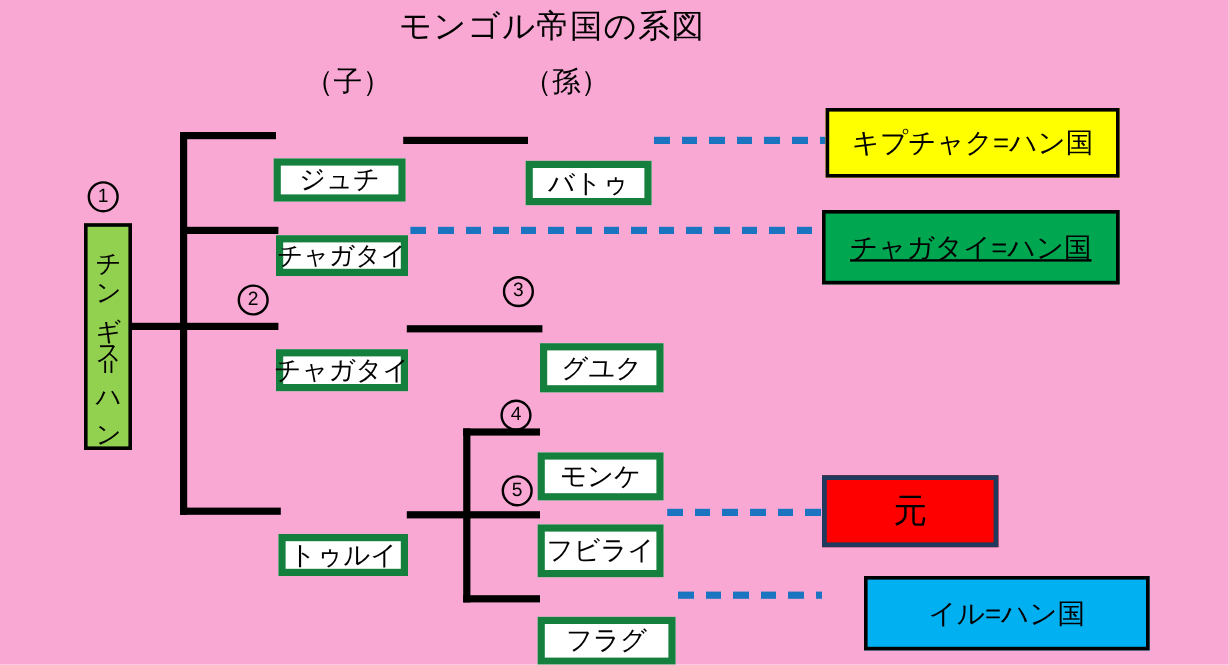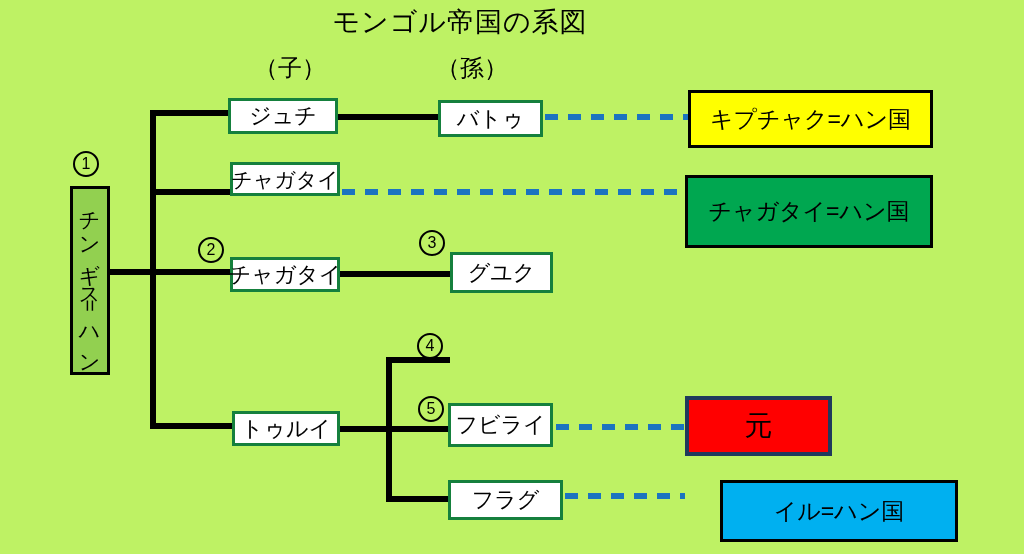--- a/index.html
+++ b/index.html
@@ -1,37 +1,37 @@
 <!DOCTYPE html>
 <html style="--line: #000000; --dashBlue: #1b74c0; --rootFill: #92d050; --kipchakFill: #ffff00; --chagataiFill: #00a750; --yuanFill: #ff0000; --yuanBorder: #1f3a5c; --ilFill: #00b0f0;"><head>
 <meta charset="utf-8">
 <style>
   html,body{margin:0;padding:0;background:#fff;}
   #canvas{
-    position:relative;width:1024px;height:554px;background:#bef264;
+    position:relative;width:1024px;height:554px;background:#f9a8d4;
     font-family:"Liberation Sans","DejaVu Sans",sans-serif;color:#000;overflow:hidden;
   }
   .abs{position:absolute;}
   .title{
     font-size:27px;letter-spacing:1px;text-align:center;color:#000;
   }
   .gen-label{font-size:24px;text-align:center;color:#000;}
   
   .hline{position:absolute;height:6px;background:var(--line,#000);}
   .vline{position:absolute;width:6px;background:var(--line,#000);}
   
   .dash{
     position:absolute;height:6px;
     background:repeating-linear-gradient(90deg,var(--dashBlue,#1b74c0) 0 13px,transparent 13px 23px);
   }
   
   .box{
     position:absolute;display:flex;align-items:center;justify-content:center;
-    background:#fff;border:3px solid #15803d;box-sizing:border-box;
-    font-size:22px;line-height:1;white-space:nowrap;
+    background:#fff;border:6px solid #15803d;box-sizing:border-box;
+    font-size:22px;line-height:1;white-space:nowrap;margin-top:34px;
   }
   
   .khanate{
     position:absolute;display:flex;align-items:center;justify-content:center;
     border:3px solid #000;box-sizing:border-box;font-size:23px;line-height:1;white-space:nowrap;
   }
   .khanate.kipchak{background:var(--kipchakFill,#ffff00);}
   .khanate.chagatai{background:var(--chagataiFill,#00a750);}
   .khanate.yuan{background:var(--yuanFill,#ff0000);border:4px solid var(--yuanBorder,#1f3a5c);font-size:28px;}
   .khanate.il{background:var(--ilFill,#00b0f0);margin-left:35px;}
@@ -81,22 +81,23 @@
   <div class="box" style="left:228px;top:98px;width:110px;height:36px;">ジュチ</div>
   <div class="box" style="left:230px;top:162px;width:110px;height:34px;font-size:21px;">チャガタイ</div>
   <div class="cnum" style="left:198px;top:237px;">2</div>
   <div class="box" style="left:230px;top:257px;width:110px;height:35px;">チャガタイ</div>
   <div class="box" style="left:232px;top:411px;width:108px;height:35px;text-align:center;">トゥルイ</div>
 
   <div class="box" style="left:438px;top:100px;width:105px;height:37px;">バトゥ</div>
   <div class="cnum" style="left:419px;top:230px;">3</div>
   <div class="box" style="left:450px;top:252px;width:103px;height:41px;">グユク</div>
   <div class="cnum" style="left:417px;top:333px;">4</div>
+  <div class="box" style="left:448px;top:343px;width:105px;height:40px;">モンケ</div>
   <div class="cnum" style="left:418px;top:396px;">5</div>
   <div class="box" style="left:448px;top:403px;width:105px;height:44px;">フビライ</div>
   <div class="box" style="left:448px;top:480px;width:115px;height:40px;">フラグ</div>
 
   <div class="khanate kipchak" style="left:688px;top:90px;width:245px;height:58px;">キプチャク=ハン国</div>
-  <div class="khanate chagatai" style="left:685px;top:175px;width:248px;height:73px;">チャガタイ=ハン国</div>
+  <div class="khanate chagatai" style="left:685px;top:175px;width:248px;height:62px;text-decoration:underline;">チャガタイ=ハン国</div>
   <div class="khanate yuan" style="left:685px;top:396px;width:147px;height:60px;">元</div>
   <div class="khanate il" style="left:685px;top:480px;width:238px;height:62px;">イル=ハン国</div>
 
 </div>
 
 </body></html>

